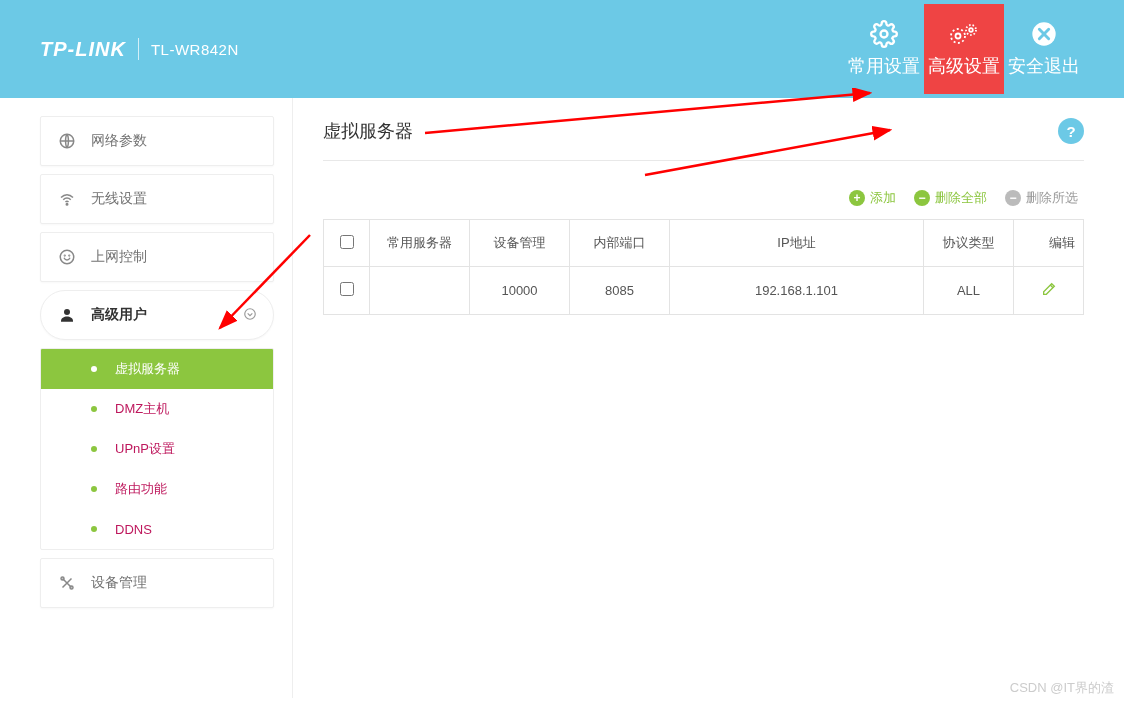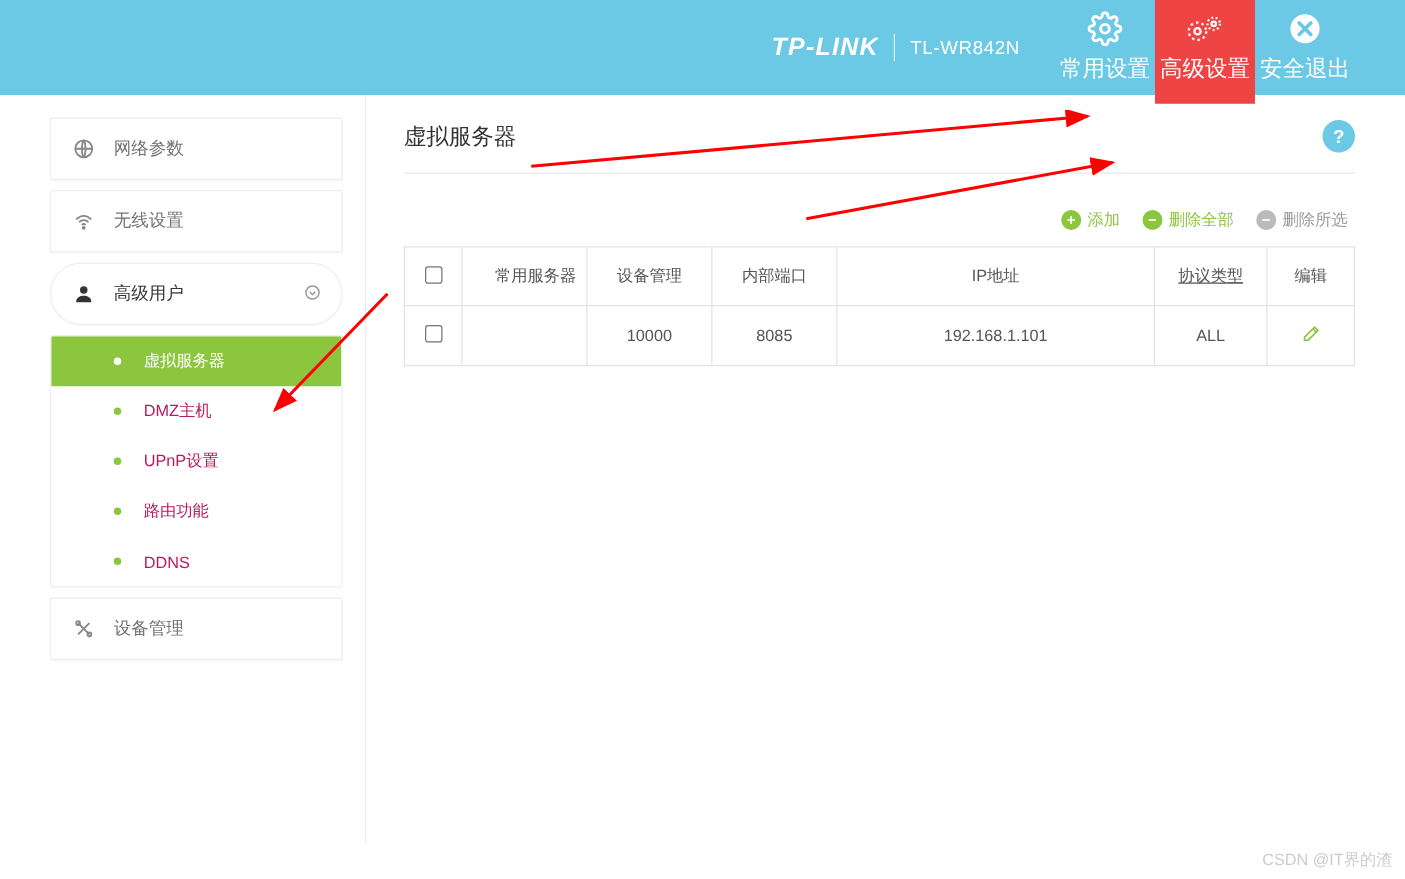--- a/index.html
+++ b/index.html
@@ -1,34 +1,34 @@
 <!DOCTYPE html>
 <html><head>
 <meta charset="utf-8">
 <style>
 * { margin: 0; padding: 0; box-sizing: border-box; }
 body { font-family: "Microsoft YaHei", Arial, sans-serif; font-size: 13px; color: #333; background: #fff; width: 1124px; height: 703px; overflow: hidden; position: relative; }
 
-.header { background: #6cc9e6; height: 76px; display: flex; align-items: center; padding: 0 40px 0 40px; justify-content: flex-end; gap: 28px; }
+.header { background: #6cc9e6; height: 98px; display: flex; align-items: center; padding: 0 40px 0 40px; justify-content: space-between; }
 .logo-area { display: flex; align-items: center; color: #fff; }
 .logo-text { font-size: 20px; font-weight: bold; letter-spacing: 1px; font-style: italic; }
 .logo-sep { width: 1px; height: 22px; background: rgba(255,255,255,0.7); margin: 0 12px; }
 .model { font-size: 15px; letter-spacing: 0.5px; }
 
 .top-nav { display: flex; height: 90px; }
 .top-nav-item { width: 80px; display: flex; flex-direction: column; align-items: center; justify-content: center; color: #fff; cursor: pointer; gap: 6px; }
 .top-nav-item.active { background: #ef4444; }
 .top-nav-label { font-size: 18px; }
 .top-icon { display: flex; align-items: center; justify-content: center; }
 
 .layout { display: flex; }
 .sidebar { width: 292px; padding: 18px 18px 0 40px; display: flex; flex-direction: column; gap: 8px; }
 .side-item { background: #fff; border: 1px solid #eee; height: 50px; display: flex; align-items: center; padding: 0 16px; border-radius: 2px; cursor: pointer; gap: 14px; color: #737373; box-shadow: 0 1px 2px rgba(0,0,0,0.03); }
 .side-item .lbl { font-size: 14px; }
-.side-item.expanded { color: #333; font-weight: normal; position: relative; border-radius: 25px; }
+.side-item.expanded { color: #333; font-weight: bold; position: relative; border-radius: 25px; }
 .side-item .chev { margin-left: auto; }
 .side-icon { width: 20px; height: 20px; display: inline-flex; align-items: center; justify-content: center; color: #888; }
 .side-item.expanded .side-icon { color: #333; }
 
 .submenu { background: #fff; border: 1px solid #eee; border-radius: 2px; overflow: hidden; }
 .sub-item { height: 40px; display: flex; align-items: center; padding-left: 50px; gap: 18px; color: #be185d; cursor: pointer; font-size: 13px; }
 .sub-bullet { width: 6px; height: 6px; border-radius: 50%; background: #8cc63f; }
 .sub-item.active { background: #8cc63f; color: #fff; }
 .sub-item.active .sub-bullet { background: #fff; }
 
@@ -43,25 +43,25 @@
 .act-delall { color: #8cc63f; }
 .act-delsel { color: #999; }
 .circ { width: 16px; height: 16px; border-radius: 50%; display: inline-flex; align-items: center; justify-content: center; color: #fff; font-size: 12px; font-weight: bold; line-height: 1; }
 .circ.green { background: #8cc63f; }
 .circ.gray { background: #bbb; }
 
 table { width: 100%; border-collapse: collapse; }
 th, td { border: 1px solid #e3e3e3; text-align: center; padding: 14px 8px; font-size: 13px; font-weight: normal; color: #555; }
 th { background: #fff; }
 .col-chk { width: 46px; }
-.col-srv { width: 100px; text-align: right; }
+.col-srv { width: 100px; }
 .col-ext { width: 100px; }
 .col-int { width: 100px; }
-.col-proto { width: 90px; text-decoration: underline; }
-.col-edit { width: 70px; }
+.col-proto { width: 90px; }
+.col-edit { width: 70px; text-align: right; }
 input[type=checkbox] { width: 14px; height: 14px; cursor: pointer; }
 .edit-icon { color: #8cc63f; display: inline-flex; }
 
 .watermark { position: absolute; bottom: 6px; right: 10px; color: #ccc; font-size: 13px; }
 
 svg.arrow { position: absolute; pointer-events: none; }
 </style>
 </head>
 <body>
 
@@ -116,20 +116,31 @@
       <span class="lbl">网络参数</span>
     </div>
     <div class="side-item">
       <span class="side-icon">
           <svg width="18" height="18" viewBox="0 0 24 24" fill="none" stroke="currentColor" stroke-width="2">
             <path d="M4 10c5-5 11-5 16 0M7 13c3-3 7-3 10 0M10 16c1.3-1.3 2.7-1.3 4 0"></path>
             <circle cx="12" cy="19" r="1" fill="currentColor"></circle>
           </svg>
         </span>
       <span class="lbl">无线设置</span>
+    </div>
+    <div class="side-item">
+      <span class="side-icon">
+          <svg width="18" height="18" viewBox="0 0 24 24" fill="none" stroke="currentColor" stroke-width="2">
+            <circle cx="12" cy="12" r="9"></circle>
+            <path d="M8 13c1 2 2 3 4 3s3-1 4-3"></path>
+            <circle cx="9" cy="10" r="0.5" fill="currentColor"></circle>
+            <circle cx="15" cy="10" r="0.5" fill="currentColor"></circle>
+          </svg>
+        </span>
+      <span class="lbl">上网控制</span>
     </div>
     <div class="side-item expanded">
       <span class="side-icon">
           <svg width="18" height="18" viewBox="0 0 24 24" fill="currentColor">
             <circle cx="12" cy="8" r="4"></circle>
             <path d="M4 20c0-4 4-6 8-6s8 2 8 6v1H4v-1z"></path>
           </svg>
         </span>
       <span class="lbl">高级用户</span>
       <span class="chev"><svg width="14" height="14" viewBox="0 0 24 24" fill="none" stroke="#999" stroke-width="2">

